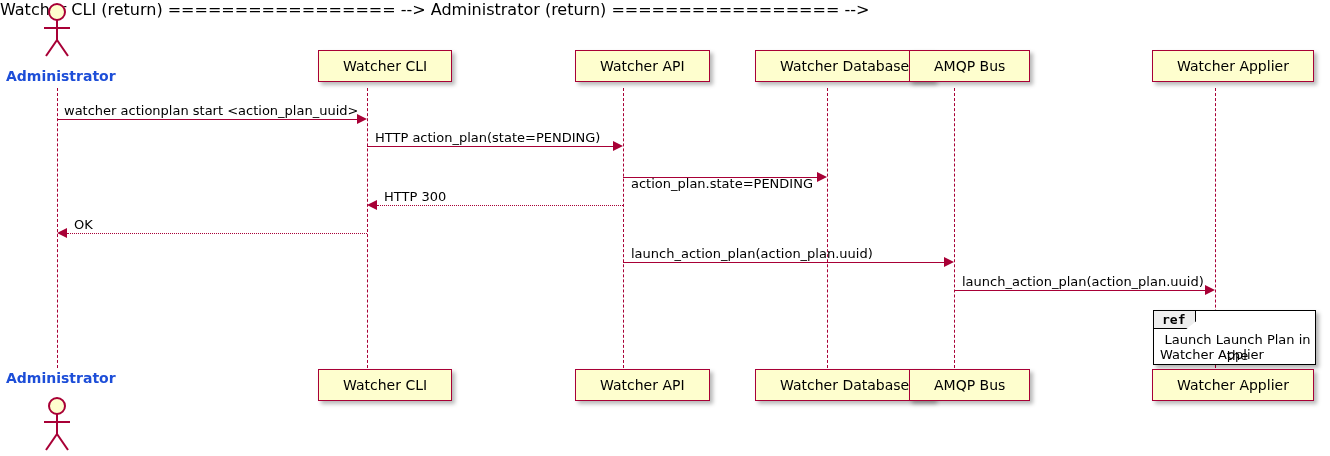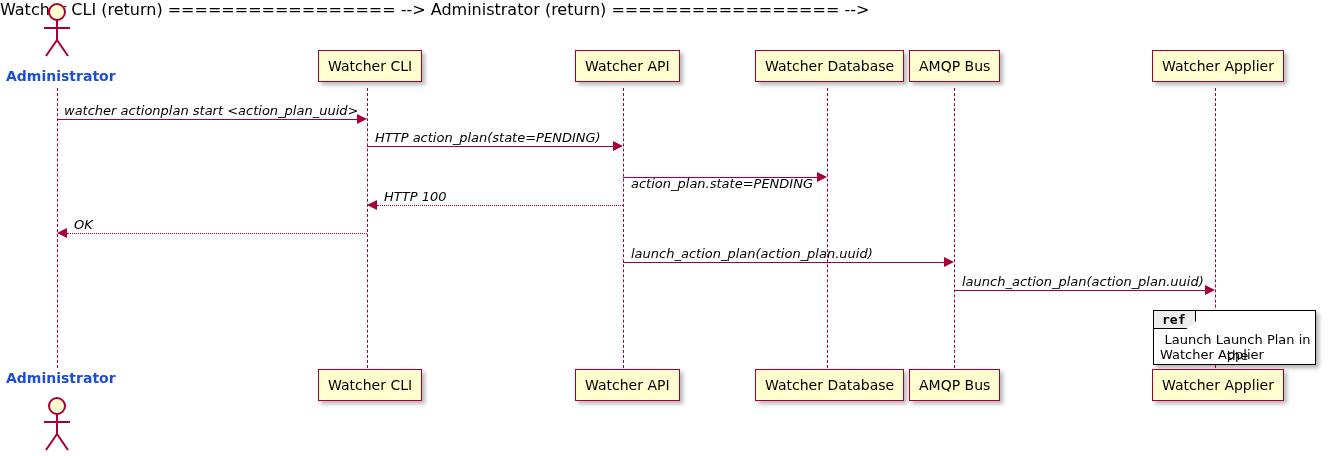--- a/index.html
+++ b/index.html
@@ -33,21 +33,21 @@
     box-sizing: border-box;
     background: #FEFECE;
     border: 1.5px solid #A80036;
     color: #000000;
     font-size: 14px;
     line-height: 30px;
     height: 32px;
     text-align: center;
     white-space: nowrap;
     box-shadow: 3px 3px 4px rgba(0,0,0,0.28);
-    padding: 0 9px;
+    padding: 0 24px;
   }
 
   
   .actor {
     position: absolute;
     width: 40px;
     height: 56px;
   }
   .actor-label {
     position: absolute;
@@ -77,21 +77,20 @@
     border-left: 10px solid #A80036;
   }
   .arrow-head.left {
     border-right: 10px solid #A80036;
   }
   .msg-label {
     position: absolute;
     font-size: 13px;
     color: #000000;
     white-space: nowrap;
-    font-style: italic;
   }
 
   
   .ref-box {
     position: absolute;
     box-sizing: border-box;
     background: #FFFFFF;
     border: 1.5px solid #000000;
     box-shadow: 3px 3px 4px rgba(0,0,0,0.3);
   }
@@ -169,21 +168,21 @@
   <div class="msg-label" style="left:375px; top:130px;">HTTP action_plan(state=PENDING)</div>
   <div class="msg-line" style="left:367px; top:146px; width:246px;"></div>
   <div class="arrow-head right" style="left:613px; top:141px;"></div>
 
   
   <div class="msg-label" style="left:631px; top:176px;">action_plan.state=PENDING</div>
   <div class="msg-line" style="left:623px; top:177px; width:194px;"></div>
   <div class="arrow-head right" style="left:817px; top:172px;"></div>
 
    Watcher CLI (return) ================= --&gt;
-  <div class="msg-label" style="left:384px; top:189px;">HTTP 100</div>
+  <div class="msg-label" style="left:384px; top:189px;">HTTP 300</div>
   <div class="msg-line dotted" style="left:377px; top:205px; width:246px;"></div>
   <div class="arrow-head left" style="left:367px; top:200px;"></div>
 
    Administrator (return) ================= --&gt;
   <div class="msg-label" style="left:74px; top:217px;">OK</div>
   <div class="msg-line dotted" style="left:67px; top:233px; width:300px;"></div>
   <div class="arrow-head left" style="left:57px; top:228px;"></div>
 
   
   <div class="msg-label" style="left:631px; top:246px;">launch_action_plan(action_plan.uuid)</div>

